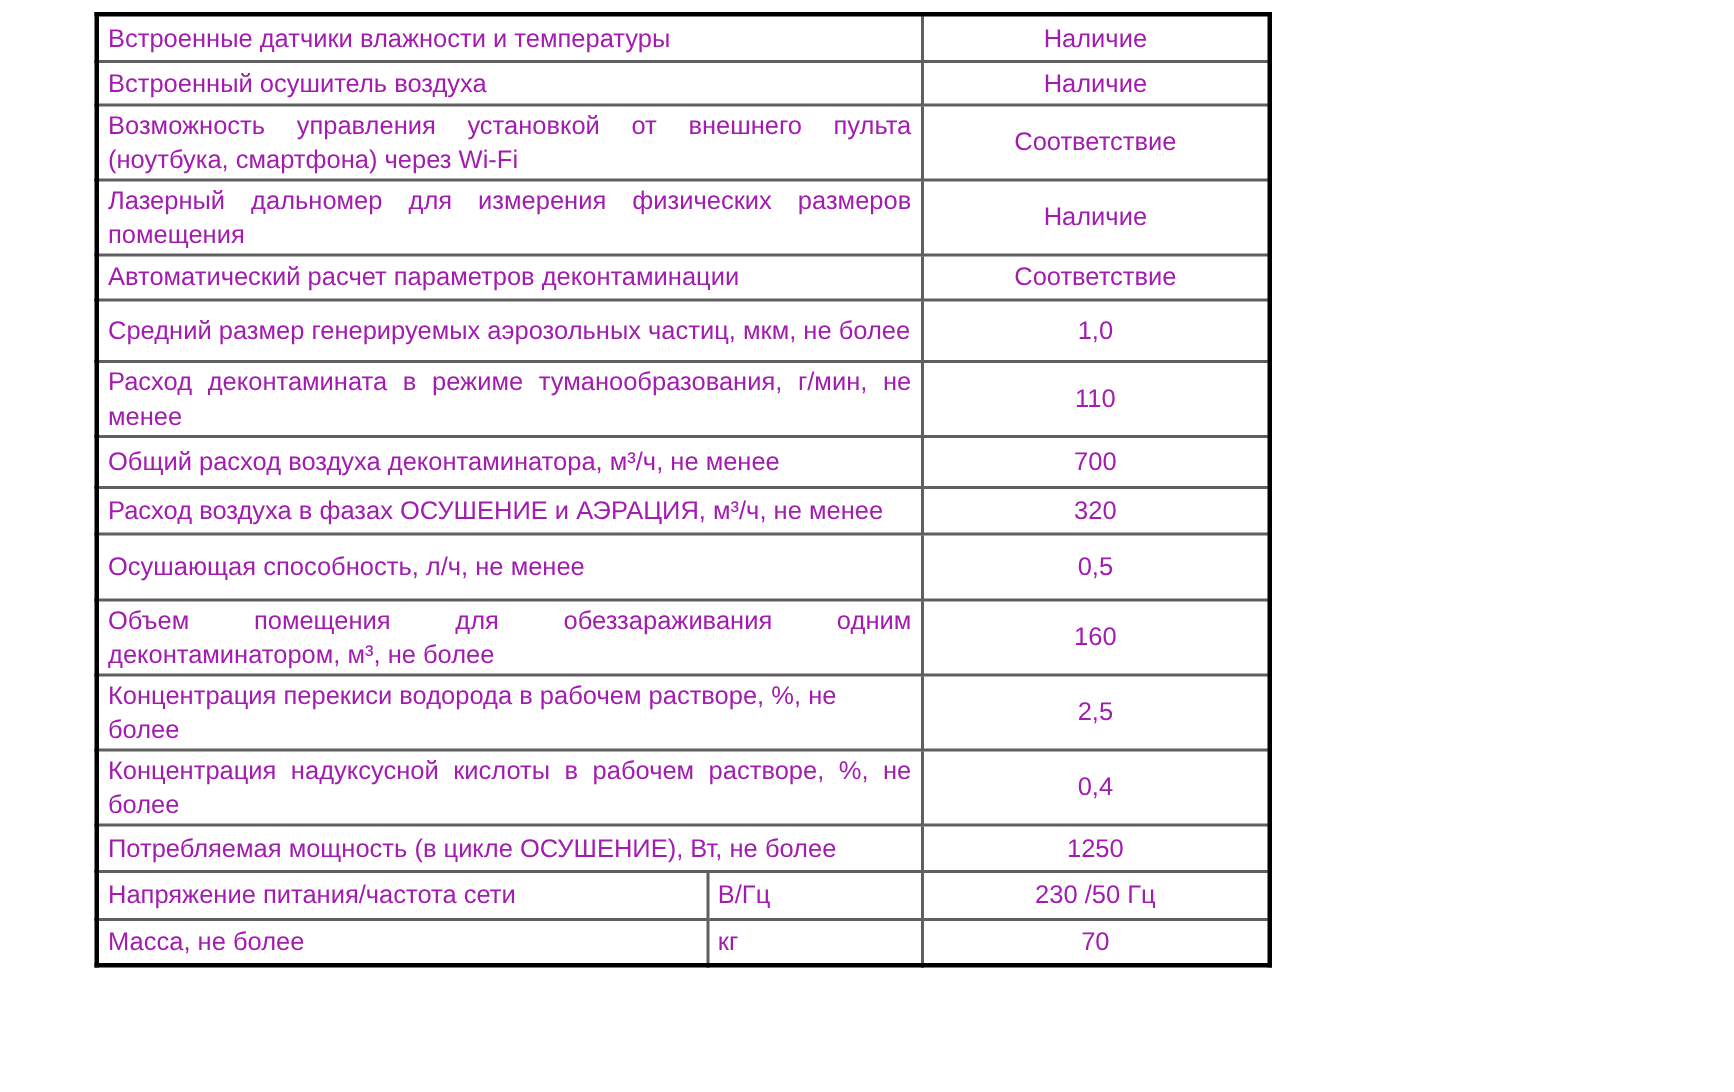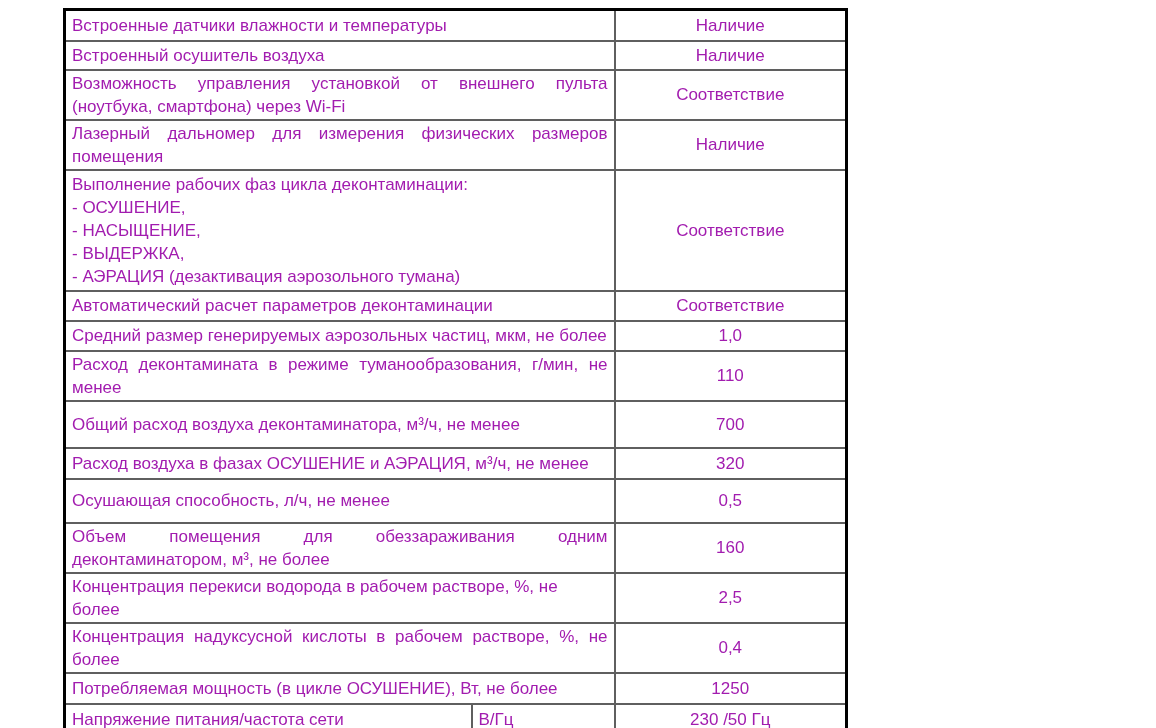--- a/index.html
+++ b/index.html
@@ -69,46 +69,36 @@
           </td>
         <td class="val">Соответствие</td>
       </tr>
       <tr style="height:48px">
         <td class="param" colspan="2">
             <div class="jline">Лазерный дальномер для измерения физических размеров</div>
             <div>помещения</div>
           </td>
         <td class="val">Наличие</td>
       </tr>
-      <tr style="height:121px">
-        <td class="param" colspan="2">
-            <div>Выполнение рабочих фаз цикла деконтаминации:</div>
-            <div>- ОСУШЕНИЕ,</div>
-            <div>- НАСЫЩЕНИЕ,</div>
-            <div>- ВЫДЕРЖКА,</div>
-            <div>- АЭРАЦИЯ (дезактивация аэрозольного тумана)</div>
-          </td>
-        <td class="val">Соответствие</td>
-      </tr>
       <tr style="height:30px">
         <td class="param" colspan="2">Автоматический расчет параметров деконтаминации</td>
         <td class="val">Соответствие</td>
       </tr>
-      <tr style="height:30px">
+      <tr style="height:41px">
         <td class="param" colspan="2">Средний размер генерируемых аэрозольных частиц, мкм, не более</td>
         <td class="val">1,0</td>
       </tr>
       <tr style="height:48px">
         <td class="param" colspan="2">
             <div class="jline">Расход деконтамината в режиме туманообразования, г/мин, не</div>
             <div>менее</div>
           </td>
         <td class="val">110</td>
       </tr>
-      <tr style="height:47px">
+      <tr style="height:34px">
         <td class="param" colspan="2">Общий расход воздуха  деконтаминатора, м³/ч, не менее</td>
         <td class="val">700</td>
       </tr>
       <tr style="height:31px">
         <td class="param" colspan="2">Расход воздуха в фазах ОСУШЕНИЕ и АЭРАЦИЯ, м³/ч,  не менее</td>
         <td class="val">320</td>
       </tr>
       <tr style="height:44px">
         <td class="param" colspan="2">Осушающая способность, л/ч, не менее</td>
         <td class="val">0,5</td>

